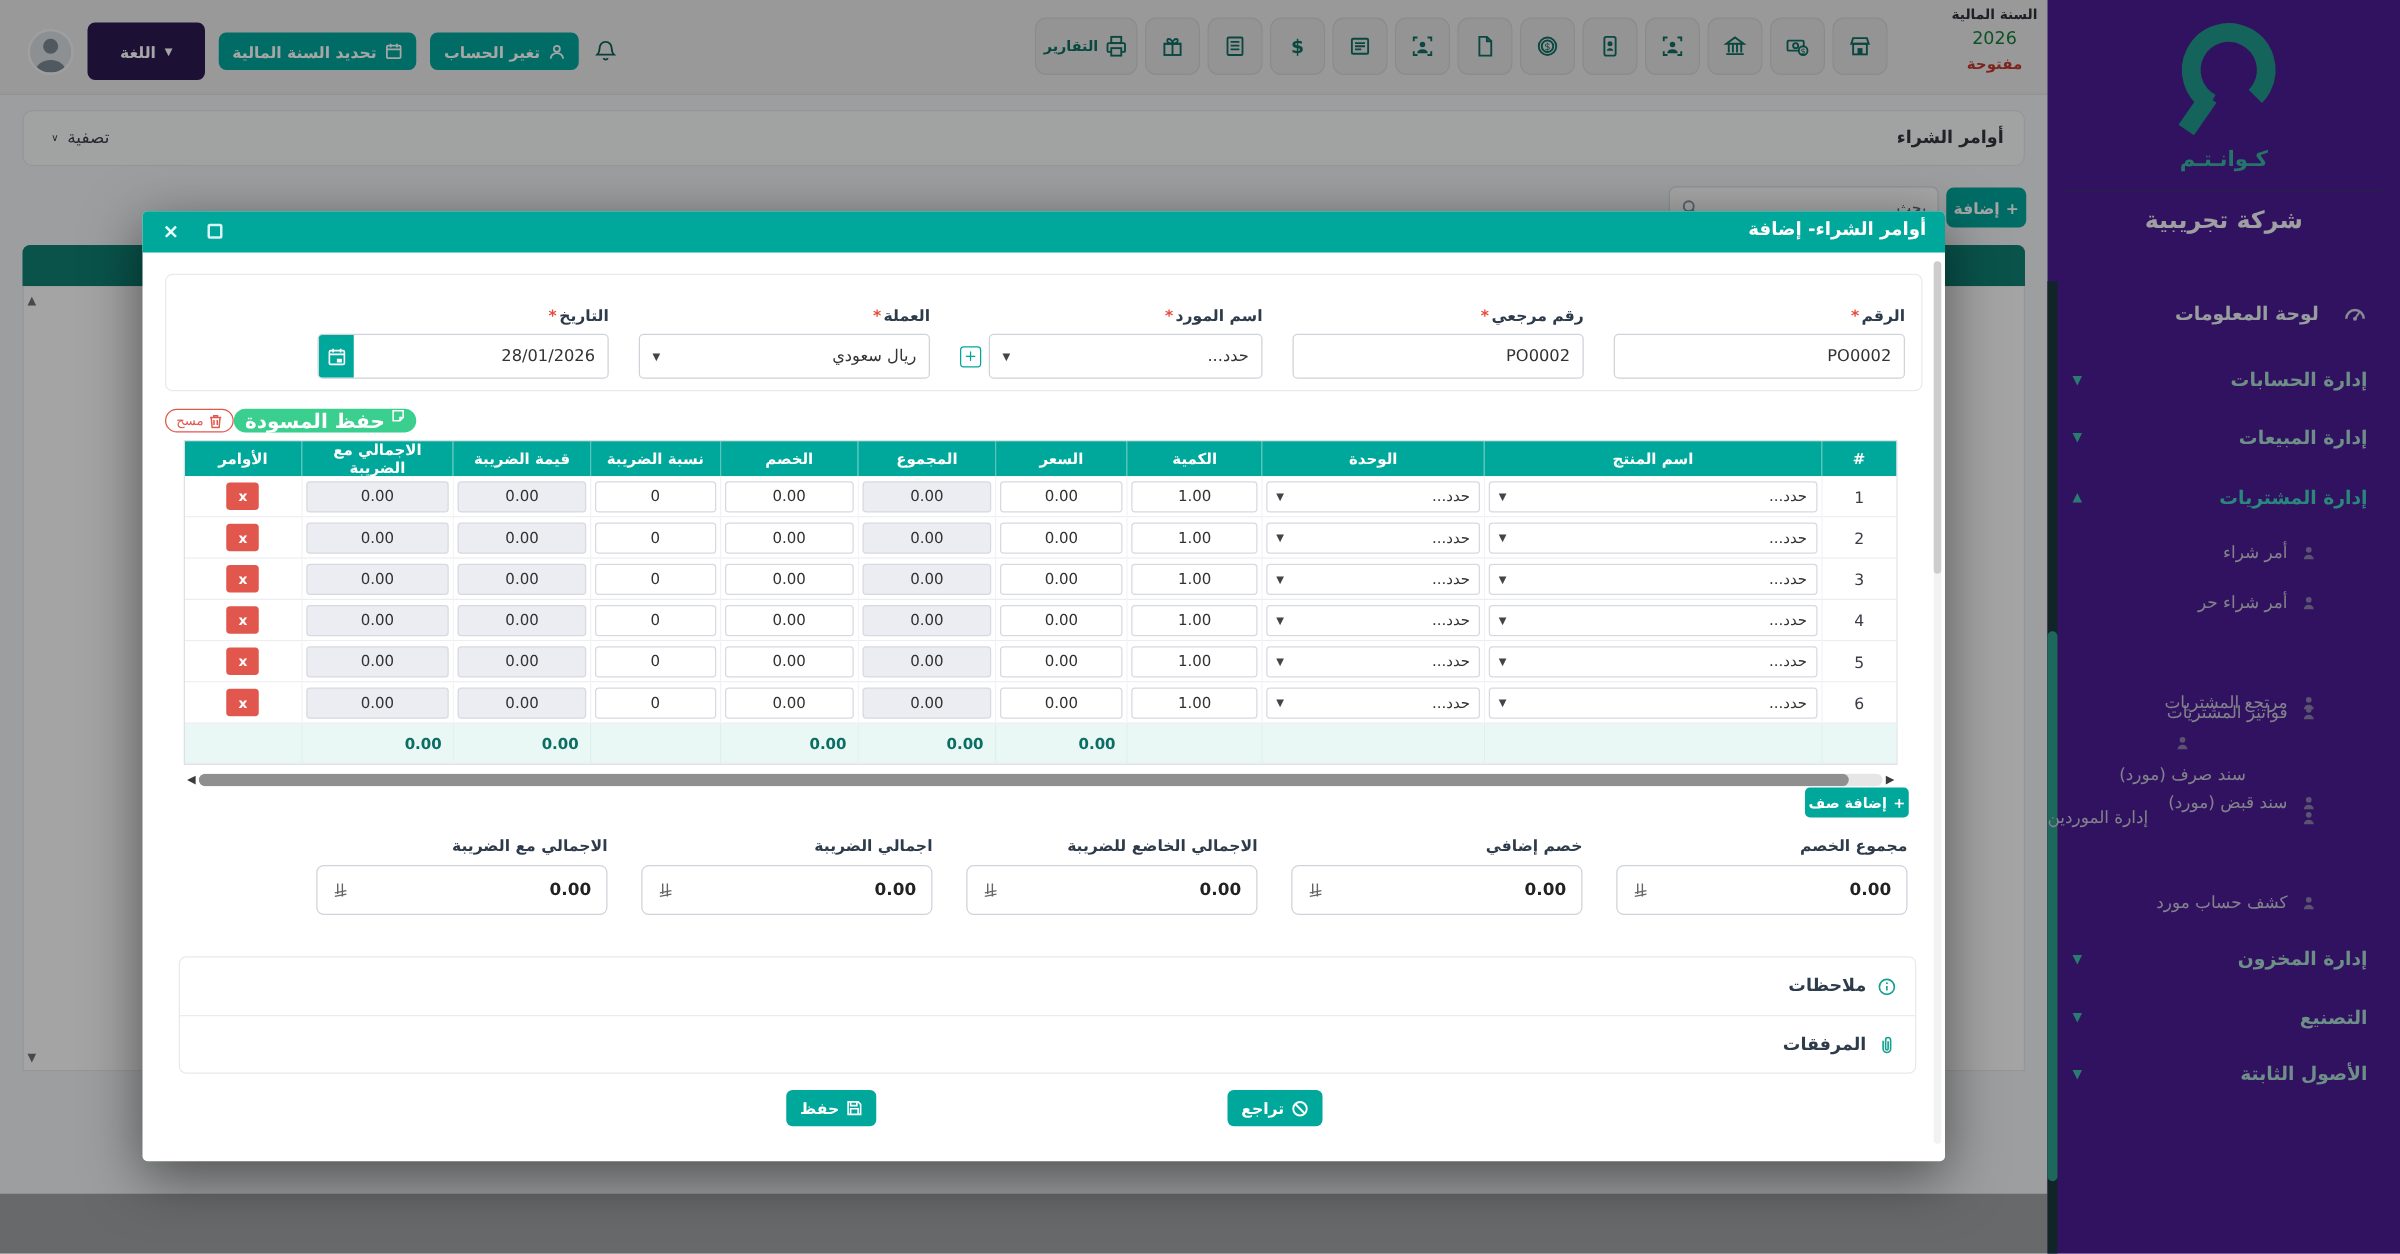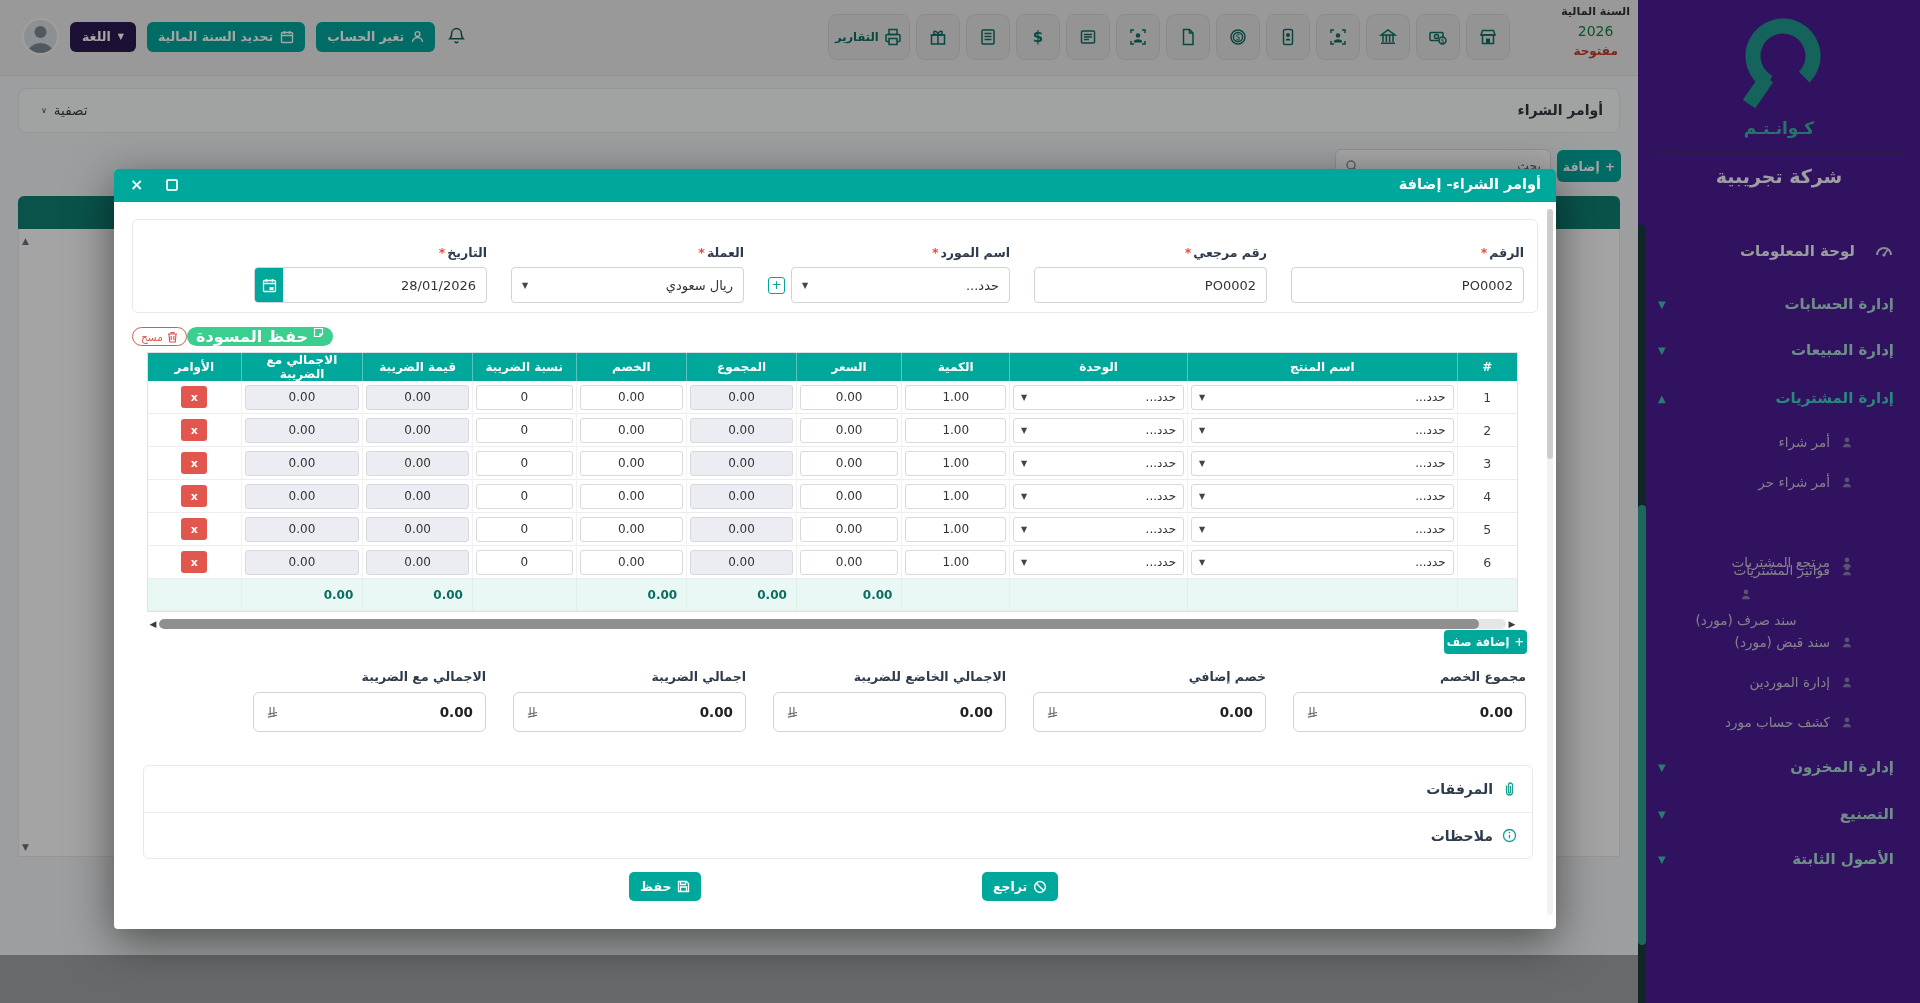--- a/index.html
+++ b/index.html
@@ -11,21 +11,21 @@
   .topbar{position:absolute;left:0;top:0;width:1638px;height:76px;background:#ececec;border-bottom:1px solid #e0e0e0}
   .fiscal{position:absolute;right:8px;top:4px;text-align:center;line-height:1.5}
   .fiscal .f1{font-size:11px;color:#2f2f3a;font-weight:bold}
   .fiscal .f2{font-size:14px;color:#15803d}
   .fiscal .f3{font-size:12px;color:#c0392b;font-weight:bold}
   .toolbar{position:absolute;left:828px;top:14px;display:flex;flex-direction:row-reverse;gap:6px}
   .tool-btn{height:46px;min-width:44px;background:#e4e4e4;border:1px solid #d6d6d6;border-radius:9px;display:flex;align-items:center;justify-content:center;gap:4px;padding:0 6px;cursor:pointer}
   .tool-btn .tlabel{font-size:11.5px;color:#0e6e63;font-weight:bold}
   .topleft{position:absolute;left:22px;top:18px;display:flex;direction:ltr;align-items:center;gap:11px}
   .avatar{width:37px;height:37px;border-radius:50%;background:#d8dde2;border:2px solid #f4f4f4;overflow:hidden;position:relative}
-  .btn-lang{height:30px;padding:0 12px;background:#2c1a52;color:#fff;border:none;border-radius:6px;font-size:12.5px;font-weight:bold;display:flex;align-items:center;gap:7px;font-family:inherit}
+  .btn-lang{height:46px;padding:0 26px;background:#2c1a52;color:#fff;border:none;border-radius:6px;font-size:12.5px;font-weight:bold;display:flex;align-items:center;gap:7px;font-family:inherit}
   .btn-top-teal{height:30px;padding:0 11px;background:#00a79b;color:#fff;border:none;border-radius:6px;font-size:12.5px;font-weight:bold;display:flex;align-items:center;gap:7px;font-family:inherit;direction:rtl}
   .caret-s{font-size:8px}
 
   
   .filterbar{position:absolute;left:18px;top:88px;width:1602px;height:45px;background:#f8f9f9;border:1px solid #e5e6e8;border-radius:8px}
   .filter-toggle{position:absolute;left:22px;top:13px;font-size:13.5px;color:#3c3c46;display:flex;align-items:center;gap:7px;direction:rtl}
   .page-title{position:absolute;right:16px;top:13px;font-size:14px;color:#34343e;font-weight:bold}
   .searchbox{position:absolute;left:1335px;top:149px;width:216px;height:33px;background:#fff;border:1px solid #dcdee2;border-radius:6px;display:flex;align-items:center;justify-content:space-between;padding:0 9px;direction:rtl}
   .searchbox .ph{font-size:12.5px;color:#5d6570}
   .btn-add{position:absolute;left:1557px;top:150px;width:64px;height:32px;background:#00a79b;color:#fff;border:none;border-radius:6px;font-size:12.5px;font-weight:bold;display:flex;align-items:center;justify-content:center;gap:5px;font-family:inherit}
@@ -397,21 +397,21 @@
         </div>
         <div class="mi mi-sub" style="top: 627px;">
           <span class="subicon">
             <svg width="14" height="15" viewBox="0 0 16 16">
               <circle cx="8" cy="5" r="2.6" fill="#8d81ad"></circle>
               <path d="M3.5 13.5a4.5 4 0 0 1 9 0z" fill="#8d81ad"></path>
             </svg>
           </span>
           <span>سند قبض (مورد)</span>
         </div>
-        <div class="mi mi-sub" style="top: 667px;">
+        <div class="mi mi-sub" style="top: 639px; justify-content: space-between;">
           <span class="subicon">
             <svg width="14" height="15" viewBox="0 0 16 16">
               <circle cx="8" cy="5" r="2.6" fill="#8d81ad"></circle>
               <path d="M3.5 13.5a4.5 4 0 0 1 9 0z" fill="#8d81ad"></path>
             </svg>
           </span>
           <span>إدارة الموردين</span>
         </div>
         <div class="mi mi-sub" style="top: 707px;">
           <span class="subicon">
@@ -950,35 +950,35 @@
                 <path d="M4.5 1.5v9M8.5 1.5v11M2 9.5l10-2M2 12.5l10-2"></path>
               </svg>
             </span>
         </div>
       </div>
     </div>
 
     <div class="attach-card">
       <div class="attach-row">
         <span>
-            <svg width="15" height="16" viewBox="0 0 15 16" fill="none" stroke="#15a08f" stroke-width="1.3">
-              <path d="M4.5 4.5v6.5a3 3 0 0 0 6 0v-7a2 2 0 0 0-4 0v7a1 1 0 0 0 2 0v-6"></path>
-            </svg>
-          </span>
-        <span class="alabel">المرفقات</span>
-      </div>
-      <div class="attach-row">
-        <span>
             <svg width="15" height="15" viewBox="0 0 15 15" fill="none" stroke="#15a08f" stroke-width="1.3">
               <circle cx="7.5" cy="7.5" r="6"></circle>
               <path d="M7.5 6.8v3.5"></path>
               <circle cx="7.5" cy="4.6" r="0.8" fill="#15a08f" stroke="none"></circle>
             </svg>
           </span>
         <span class="alabel">ملاحظات</span>
+      </div>
+      <div class="attach-row">
+        <span>
+            <svg width="15" height="16" viewBox="0 0 15 16" fill="none" stroke="#15a08f" stroke-width="1.3">
+              <path d="M4.5 4.5v6.5a3 3 0 0 0 6 0v-7a2 2 0 0 0-4 0v7a1 1 0 0 0 2 0v-6"></path>
+            </svg>
+          </span>
+        <span class="alabel">المرفقات</span>
       </div>
     </div>
 
     <button class="btn-footer btn-back">
       <span>
           <svg width="14" height="14" viewBox="0 0 14 14" fill="none" stroke="#fff" stroke-width="1.5">
             <circle cx="7" cy="7" r="5.4"></circle>
             <path d="M3.2 3.2l7.6 7.6"></path>
           </svg>
         </span>

